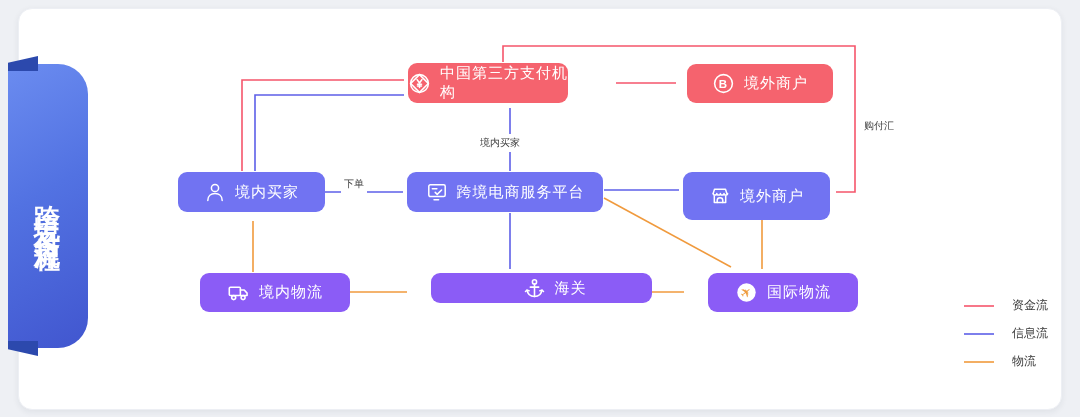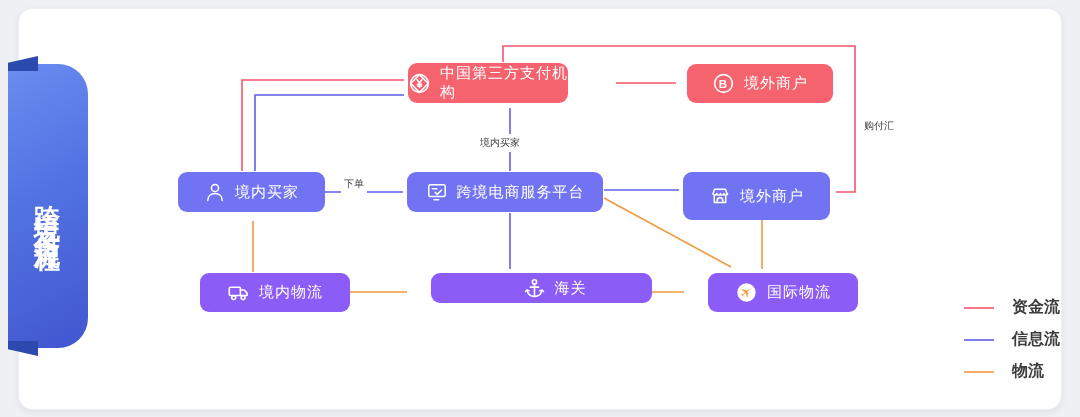--- a/index.html
+++ b/index.html
@@ -47,21 +47,21 @@
   .ic{stroke:#fff;fill:none;stroke-width:1.5;stroke-linecap:round;stroke-linejoin:round;flex:0 0 auto;}
   
   .elabel{
     position:absolute;z-index:3;font-size:10px;color:#3c3c3c;background:#fff;
     padding:0 3px;line-height:18px;white-space:nowrap;
   }
   
   .legend{position:absolute;left:962px;top:297px;z-index:3;display:flex;flex-direction:column;gap:11px;}
   .legend-row{display:flex;align-items:center;}
   .legend-row svg{flex:0 0 auto;}
-  .legend-label{font-size:16px;color:#3c3c3c;margin-left:6px;font-weight:bold;}
+  .legend-label{font-size:12px;color:#3c3c3c;margin-left:6px;}
 </style>
 </head>
 <body>
 
 <div class="card"></div>
 
 <svg class="edges" width="1080" height="417" viewBox="0 0 1080 417">
   <defs>
     <marker id="m-red" viewBox="0 0 12 10" markerWidth="12" markerHeight="10" refX="10.5" refY="5" orient="auto-start-reverse" markerUnits="userSpaceOnUse">
       <path d="M0,0 L12,5 L0,10 Z" fill="#f5556b"></path>

